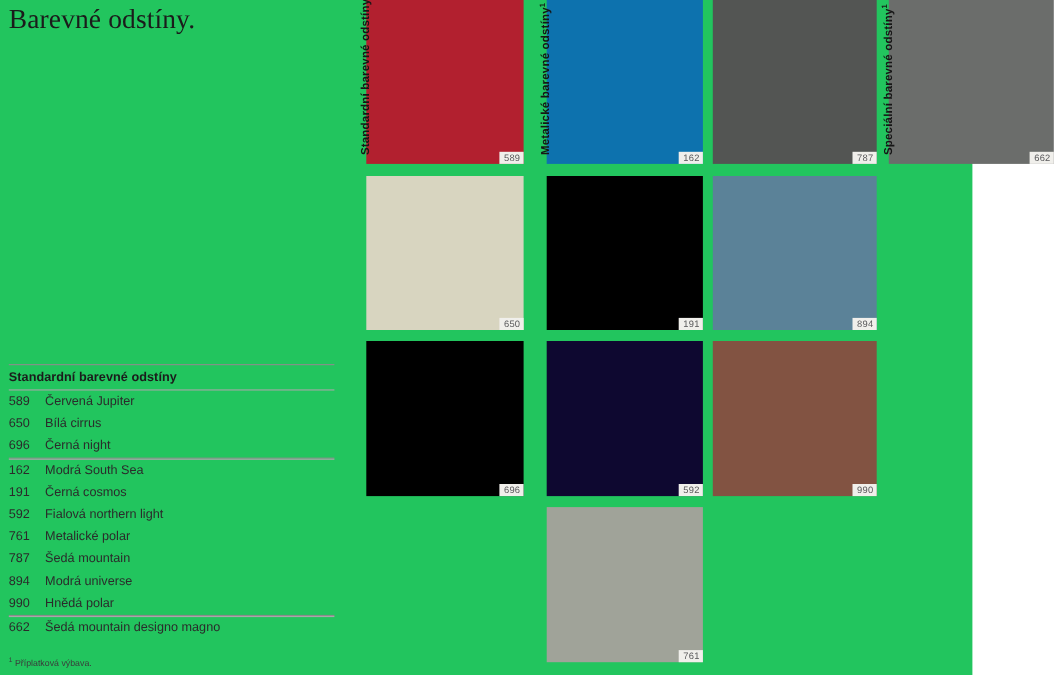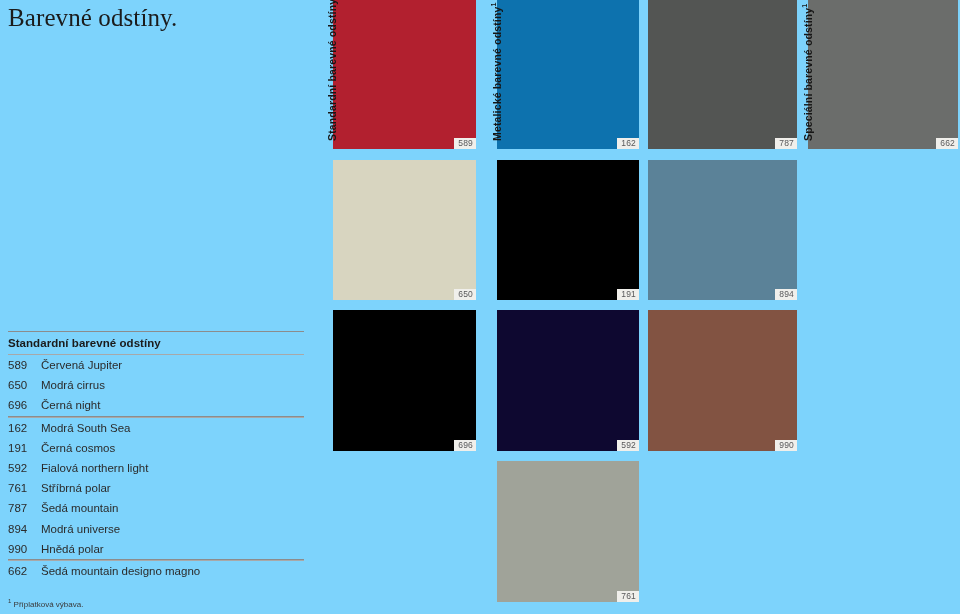--- a/index.html
+++ b/index.html
@@ -4,22 +4,22 @@
 <style>
   * { box-sizing: border-box; margin: 0; padding: 0; }
   html, body {
     width: 960px; height: 614px;
     background: #ffffff;
     font-family: "Liberation Sans", sans-serif;
     overflow: hidden;
   }
   #page {
     position: relative;
-    width: 960px; height: 614px;
-    background: #7dd3fc;
+    width: 884px; height: 614px;
+    background: #22c55e;
   }
 
   
   #page-title {
     position: absolute;
     left: 8px; top: 4px;
     font-family: "Liberation Serif", serif;
     font-size: 25px;
     font-weight: 400;
     color: #1b1b1b;
@@ -155,21 +155,21 @@
   <div id="legend">
       <div class="rule"></div>
       <div class="sec-head"><span>Standardní barevné odstíny</span></div>
       <div class="rule thin"></div>
       <div class="legend-row">
         <span class="legend-code">589</span>
         <span class="legend-name">Červená Jupiter</span>
       </div>
       <div class="legend-row">
         <span class="legend-code">650</span>
-        <span class="legend-name">Modrá cirrus</span>
+        <span class="legend-name">Bílá cirrus</span>
       </div>
       <div class="legend-row">
         <span class="legend-code">696</span>
         <span class="legend-name">Černá night</span>
       </div>
       <div class="rule"></div>
       <div class="rule thin"></div>
       <div class="legend-row">
         <span class="legend-code">162</span>
         <span class="legend-name">Modrá South Sea</span>
@@ -177,21 +177,21 @@
       <div class="legend-row">
         <span class="legend-code">191</span>
         <span class="legend-name">Černá cosmos</span>
       </div>
       <div class="legend-row">
         <span class="legend-code">592</span>
         <span class="legend-name">Fialová northern light</span>
       </div>
       <div class="legend-row">
         <span class="legend-code">761</span>
-        <span class="legend-name">Stříbrná polar</span>
+        <span class="legend-name">Metalické polar</span>
       </div>
       <div class="legend-row">
         <span class="legend-code">787</span>
         <span class="legend-name">Šedá mountain</span>
       </div>
       <div class="legend-row">
         <span class="legend-code">894</span>
         <span class="legend-name">Modrá universe</span>
       </div>
       <div class="legend-row">

